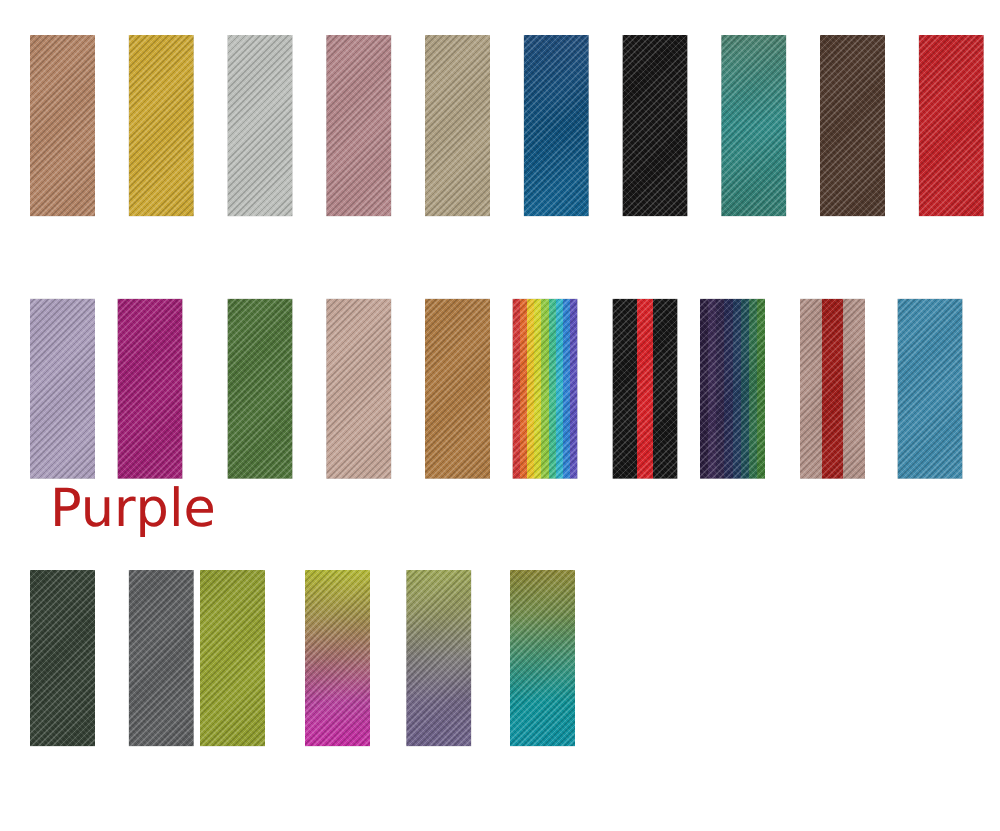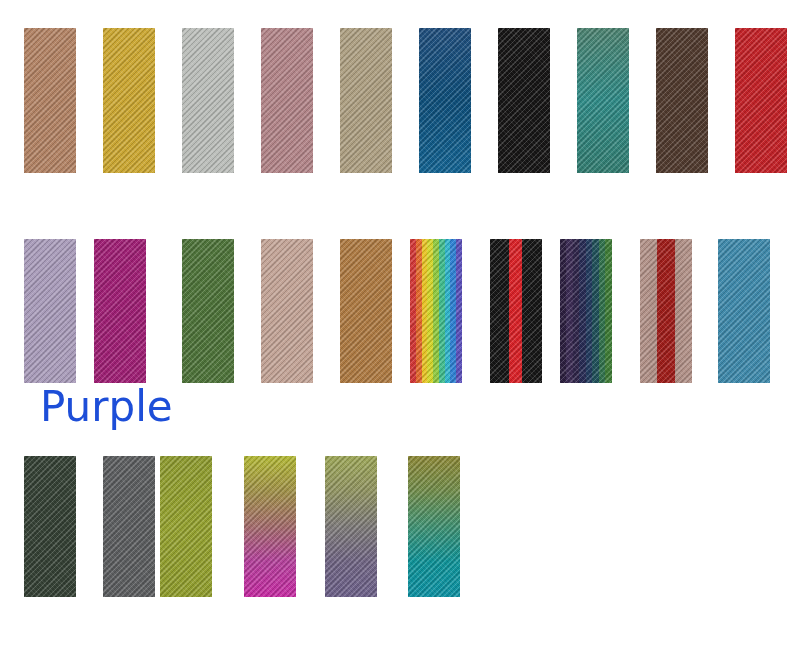--- a/index.html
+++ b/index.html
@@ -57,21 +57,21 @@
   .swatch .fill {
     position: absolute;
     left: 0; top: 0; right: 0; bottom: 0;
   }
   #purple-label {
     position: absolute;
     left: 40px;
     top: 386px;
     font-size: 42px;
     line-height: 1.0;
-    color: #1d4ed8;
+    color: #b91c1c;
     font-weight: 400;
     letter-spacing: 0px;
     white-space: nowrap;
   }
 </style>
 </head>
 <body>
 
 <div id="swatch-board">
 

